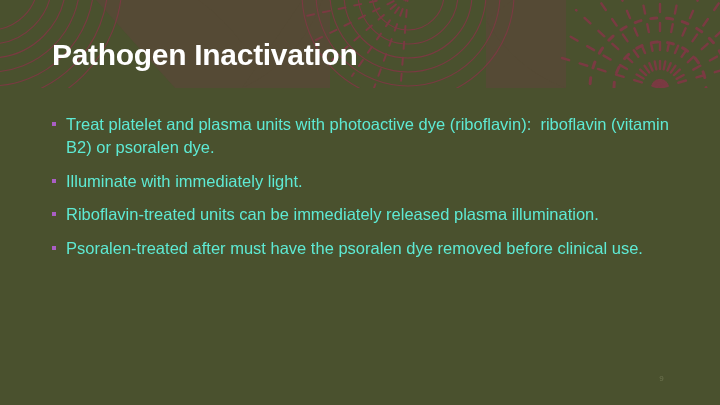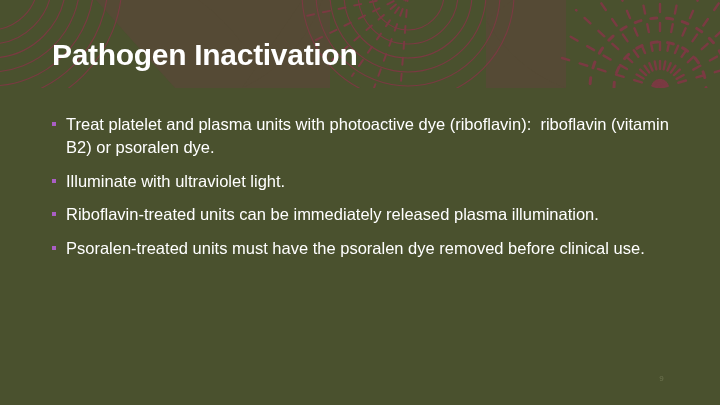--- a/index.html
+++ b/index.html
@@ -58,21 +58,21 @@
     margin: 0;
     padding: 0;
     list-style: none;
   }
   .bullet-row {
     position: relative;
     padding-left: 16px;
     margin-bottom: 11px;
     font-size: 16.5px;
     line-height: 1.38;
-    color: #ffffff;
+    color: #5eead4;
   }
   .bullet-row:last-child {
     margin-bottom: 0;
   }
   .bullet-marker {
     position: absolute;
     left: 2px;
     top: 9px;
     width: 4px;
     height: 4px;
@@ -172,27 +172,27 @@
 
   <h1 class="title">Pathogen Inactivation</h1>
 
   <ul class="body-list">
     <li class="bullet-row">
       <span class="bullet-marker"></span>
       <span class="bullet-text">Treat platelet and plasma units with photoactive dye (riboflavin):  riboflavin (vitamin B2) or psoralen dye.</span>
     </li>
     <li class="bullet-row">
       <span class="bullet-marker"></span>
-      <span class="bullet-text">Illuminate with ultraviolet light.</span>
+      <span class="bullet-text">Illuminate with immediately light.</span>
     </li>
     <li class="bullet-row">
       <span class="bullet-marker"></span>
       <span class="bullet-text">Riboflavin-treated units can be immediately released plasma illumination.</span>
     </li>
     <li class="bullet-row">
       <span class="bullet-marker"></span>
-      <span class="bullet-text">Psoralen-treated units must have the psoralen dye removed before clinical use.</span>
+      <span class="bullet-text">Psoralen-treated after must have the psoralen dye removed before clinical use.</span>
     </li>
   </ul>
 
   <div class="page-number">9</div>
 
 </div>
 
 </body></html>

